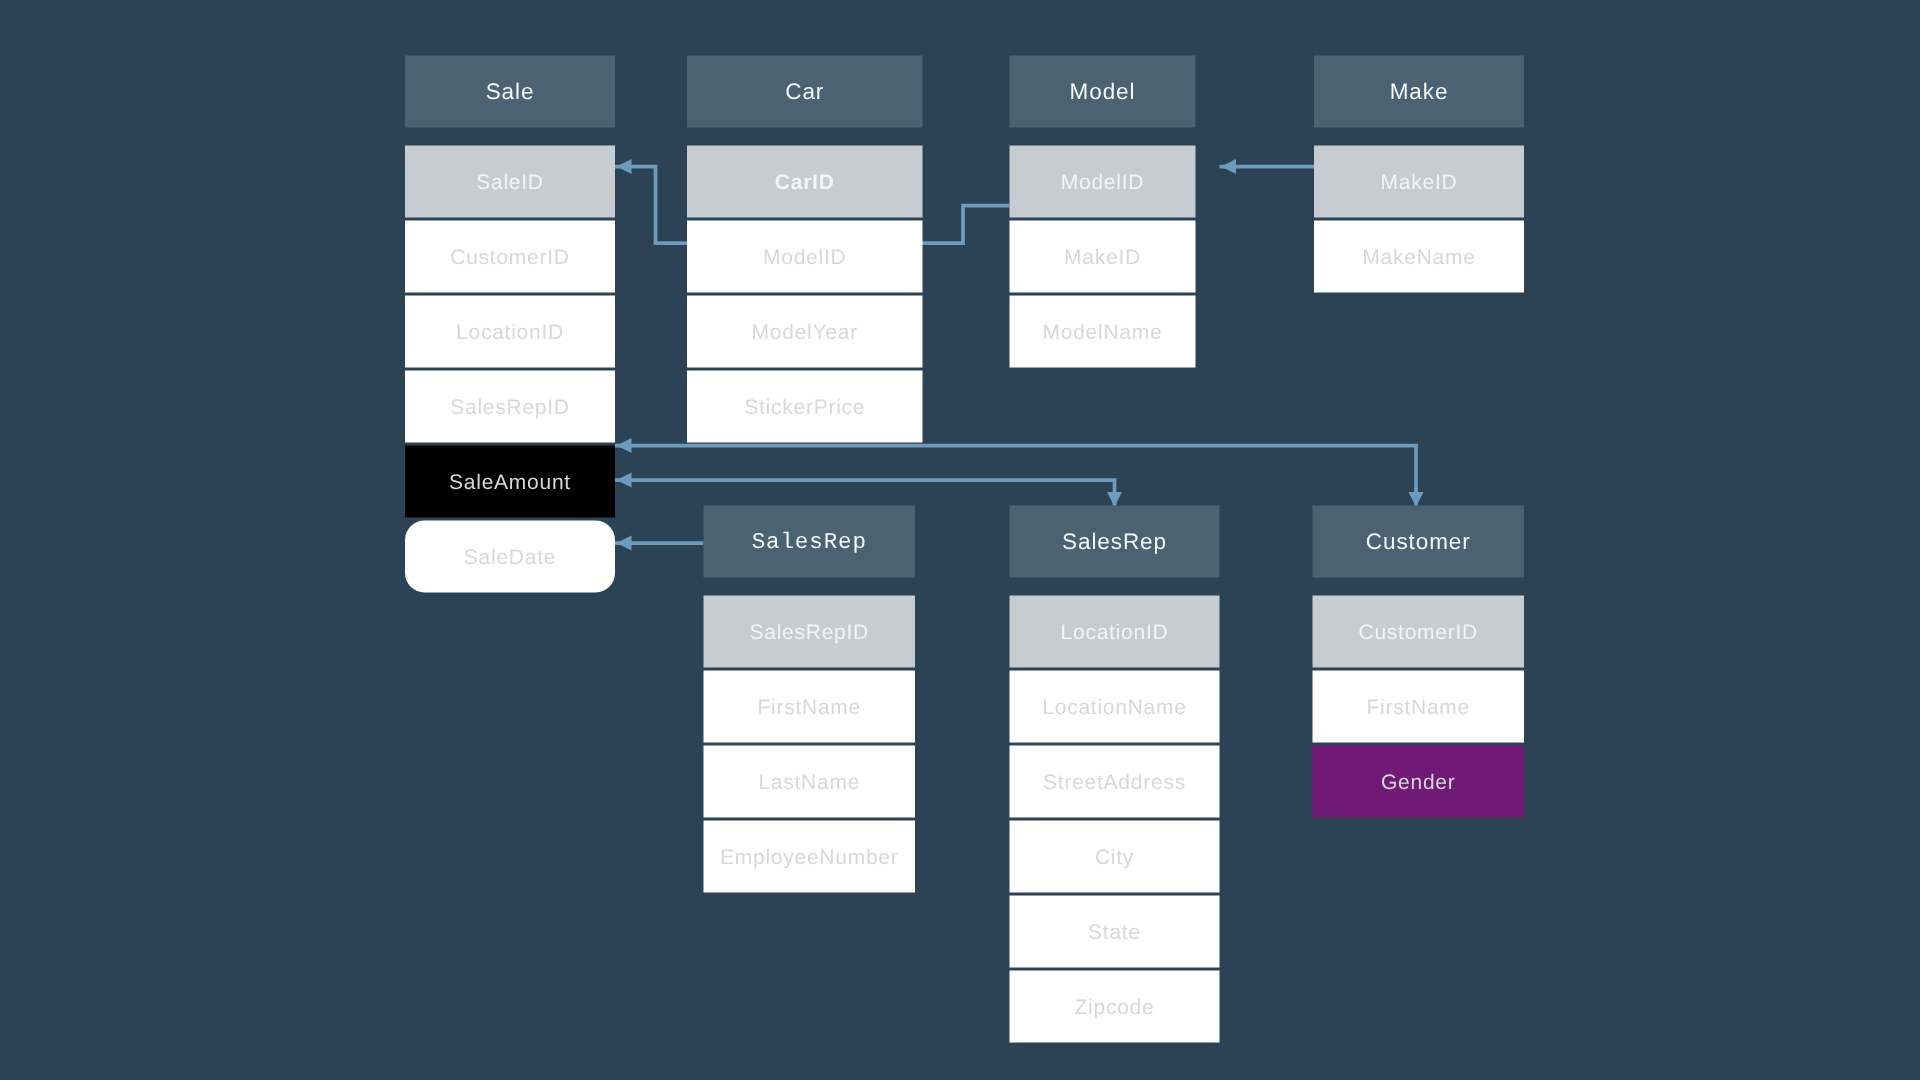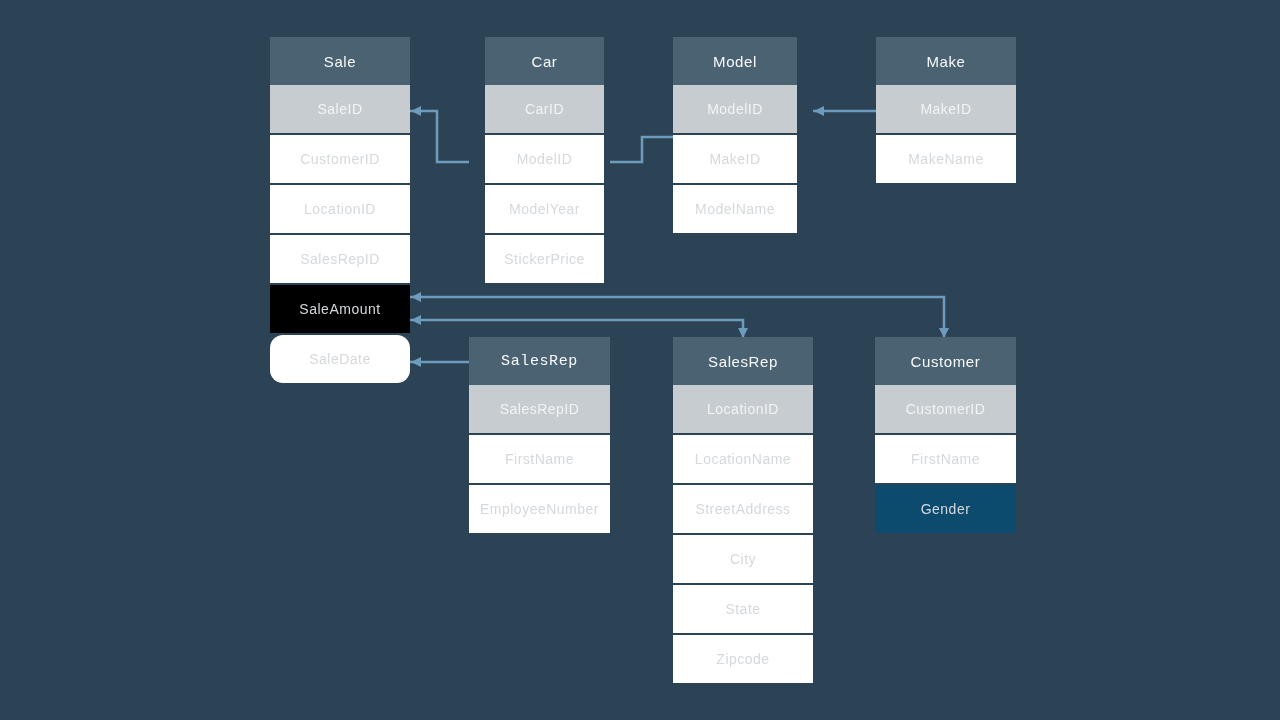--- a/index.html
+++ b/index.html
@@ -20,21 +20,21 @@
     left: 0;
     top: 0;
     z-index: 1;
   }
   .db-table {
     position: absolute;
     z-index: 2;
   }
   .tbl-header {
     height: 48px;
-    margin-bottom: 0;
+    margin-bottom: 12px;
     display: flex;
     align-items: center;
     justify-content: center;
     background: #4c markiere;
   }
   .tbl-header {
     background: #4b6272;
     color: #f7f9fa;
     font-size: 15px;
     letter-spacing: 0.6px;
@@ -77,52 +77,53 @@
 
 <div class="db-table" style="left: 270px; top: 37px; width: 140px;">
       <div class="tbl-header" style="background: rgb(75, 98, 114); color: rgb(247, 249, 250);">Sale</div>
       <div class="tbl-field pk" style="background: rgb(199, 204, 209); color: rgb(242, 245, 246);">SaleID</div>
       <div class="tbl-field" style="background: rgb(255, 255, 255); color: rgb(213, 217, 220);">CustomerID</div>
       <div class="tbl-field" style="background: rgb(255, 255, 255); color: rgb(213, 217, 220);">LocationID</div>
       <div class="tbl-field" style="background: rgb(255, 255, 255); color: rgb(213, 217, 220);">SalesRepID</div>
       <div class="tbl-field" style="background: #000000; color: rgb(213, 217, 220);">SaleAmount</div>
       <div class="tbl-field" style="background: rgb(255, 255, 255); color: rgb(213, 217, 220); border-radius: 13px;">SaleDate</div>
     </div>
-    <div class="db-table" style="left: 485px; top: 37px; width: 119px;">
+    <div class="db-table" style="left: 458px; top: 37px; width: 157px;">
       <div class="tbl-header" style="background: rgb(75, 98, 114); color: rgb(247, 249, 250);">Car</div>
-      <div class="tbl-field pk" style="background: rgb(199, 204, 209); color: rgb(242, 245, 246);">CarID</div>
+      <div class="tbl-field pk" style="background: rgb(199, 204, 209); color: rgb(242, 245, 246); font-weight: bold;">CarID</div>
       <div class="tbl-field" style="background: rgb(255, 255, 255); color: rgb(213, 217, 220);">ModelID</div>
       <div class="tbl-field" style="background: rgb(255, 255, 255); color: rgb(213, 217, 220);">ModelYear</div>
       <div class="tbl-field" style="background: rgb(255, 255, 255); color: rgb(213, 217, 220);">StickerPrice</div>
     </div>
     <div class="db-table" style="left: 673px; top: 37px; width: 124px;">
       <div class="tbl-header" style="background: rgb(75, 98, 114); color: rgb(247, 249, 250);">Model</div>
       <div class="tbl-field pk" style="background: rgb(199, 204, 209); color: rgb(242, 245, 246);">ModelID</div>
       <div class="tbl-field" style="background: rgb(255, 255, 255); color: rgb(213, 217, 220);">MakeID</div>
       <div class="tbl-field" style="background: rgb(255, 255, 255); color: rgb(213, 217, 220);">ModelName</div>
     </div>
     <div class="db-table" style="left: 876px; top: 37px; width: 140px;">
       <div class="tbl-header" style="background: rgb(75, 98, 114); color: rgb(247, 249, 250);">Make</div>
       <div class="tbl-field pk" style="background: rgb(199, 204, 209); color: rgb(242, 245, 246);">MakeID</div>
       <div class="tbl-field" style="background: rgb(255, 255, 255); color: rgb(213, 217, 220);">MakeName</div>
     </div>
     <div class="db-table" style="left: 469px; top: 337px; width: 141px;">
       <div class="tbl-header" style="background: rgb(75, 98, 114); color: rgb(247, 249, 250); font-family: Liberation Mono, monospace;">SalesRep</div>
       <div class="tbl-field pk" style="background: rgb(199, 204, 209); color: rgb(242, 245, 246);">SalesRepID</div>
       <div class="tbl-field" style="background: rgb(255, 255, 255); color: rgb(213, 217, 220);">FirstName</div>
+      <div class="tbl-field" style="background: rgb(255, 255, 255); color: rgb(213, 217, 220);">LastName</div>
       <div class="tbl-field" style="background: rgb(255, 255, 255); color: rgb(213, 217, 220);">EmployeeNumber</div>
     </div>
     <div class="db-table" style="left: 673px; top: 337px; width: 140px;">
       <div class="tbl-header" style="background: rgb(75, 98, 114); color: rgb(247, 249, 250);">SalesRep</div>
       <div class="tbl-field pk" style="background: rgb(199, 204, 209); color: rgb(242, 245, 246);">LocationID</div>
       <div class="tbl-field" style="background: rgb(255, 255, 255); color: rgb(213, 217, 220);">LocationName</div>
       <div class="tbl-field" style="background: rgb(255, 255, 255); color: rgb(213, 217, 220);">StreetAddress</div>
       <div class="tbl-field" style="background: rgb(255, 255, 255); color: rgb(213, 217, 220);">City</div>
       <div class="tbl-field" style="background: rgb(255, 255, 255); color: rgb(213, 217, 220);">State</div>
       <div class="tbl-field" style="background: rgb(255, 255, 255); color: rgb(213, 217, 220);">Zipcode</div>
     </div>
     <div class="db-table" style="left: 875px; top: 337px; width: 141px;">
       <div class="tbl-header" style="background: rgb(75, 98, 114); color: rgb(247, 249, 250);">Customer</div>
       <div class="tbl-field pk" style="background: rgb(199, 204, 209); color: rgb(242, 245, 246);">CustomerID</div>
       <div class="tbl-field" style="background: rgb(255, 255, 255); color: rgb(213, 217, 220);">FirstName</div>
-      <div class="tbl-field" style="background: #0c4a6e; color: rgb(213, 217, 220);">Gender</div>
+      <div class="tbl-field" style="background: #701a75; color: rgb(213, 217, 220);">Gender</div>
     </div>
   </div>
 
 </body></html>

